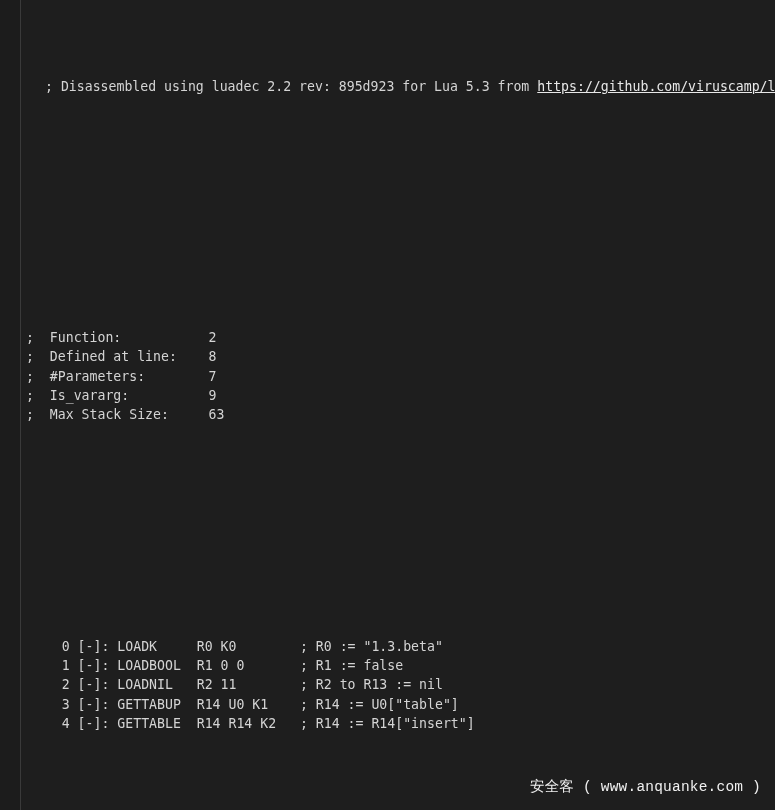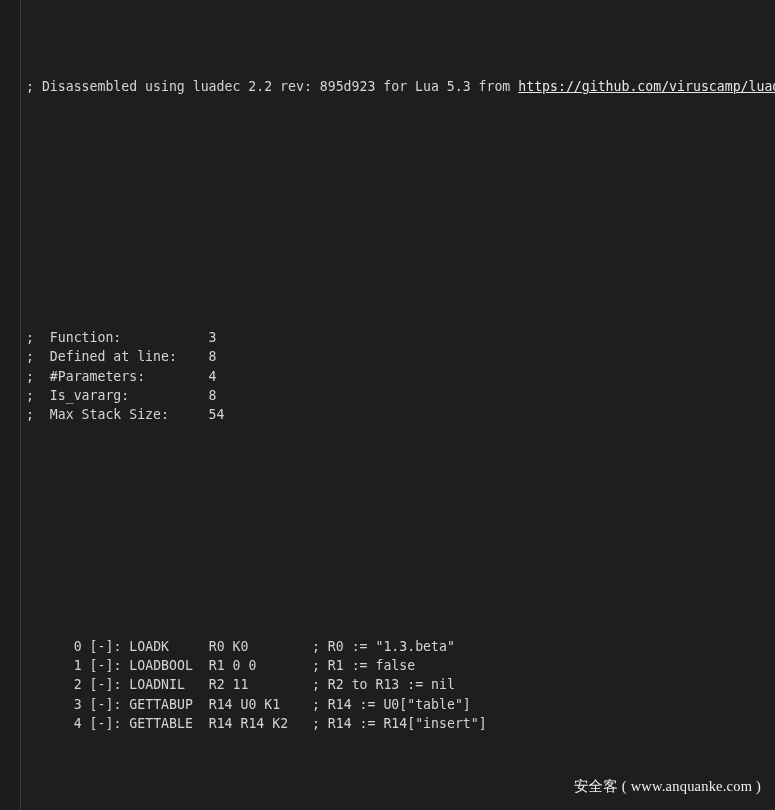--- a/index.html
+++ b/index.html
@@ -38,59 +38,59 @@
     white-space: pre;
     letter-spacing: 0px;
   }
 
   .line {
     height: 19.3px;
     white-space: pre;
   }
   .blank { height: 19.3px; }
 
-  .semi { color: #d4d4d4; }
+  .semi { color: #d4d4d4; margin-left: 19px; }
   .url {
     color: #e8e8e8;
     text-decoration: underline;
   }
 
   
   .hdr { padding-left: 4px; }
 
   
-  .ins { padding-left: 12px; }
+  .ins { padding-left: 0; }
 
   #watermark {
     position: absolute;
     right: 14px;
     bottom: 14px;
     color: #f0f0f0;
-    font-family: Liberation Serif, serif;
+    font-family: Liberation Mono, monospace;
     font-size: 14.5px;
     letter-spacing: 0.2px;
     white-space: nowrap;
   }
 </style>
 </head>
 <body>
 
 <div id="gutter"></div>
 
 <div id="console">
 
   
   <div class="line hdr"><span class="semi">; Disassembled using luadec 2.2 rev: 895d923 for Lua 5.3 from </span><span class="url">https://github.com/viruscamp/luadec</span></div>
 
 
   <div class="blank"></div>
   <div class="blank"></div>
 
   
-  <div id="meta-block"><div class="line hdr">;  Function:           3</div><div class="line hdr">;  Defined at line:    8</div><div class="line hdr">;  #Parameters:        4</div><div class="line hdr">;  Is_vararg:          8</div><div class="line hdr">;  Max Stack Size:     54</div></div>
+  <div id="meta-block"><div class="line hdr">;  Function:           2</div><div class="line hdr">;  Defined at line:    8</div><div class="line hdr">;  #Parameters:        7</div><div class="line hdr">;  Is_vararg:          9</div><div class="line hdr">;  Max Stack Size:     63</div></div>
 
   <div class="blank"></div>
   <div class="blank"></div>
 
   
   <div id="ins-block"><div class="line ins"><span>     0</span> <span>[-]:</span> <span>LOADK</span>     <span>R0 K0</span>        <span>; R0 := "1.3.beta"</span></div><div class="line ins"><span>     1</span> <span>[-]:</span> <span>LOADBOOL</span>  <span>R1 0 0</span>       <span>; R1 := false</span></div><div class="line ins"><span>     2</span> <span>[-]:</span> <span>LOADNIL</span>   <span>R2 11</span>        <span>; R2 to R13 := nil</span></div><div class="line ins"><span>     3</span> <span>[-]:</span> <span>GETTABUP</span>  <span>R14 U0 K1</span>    <span>; R14 := U0["table"]</span></div><div class="line ins"><span>     4</span> <span>[-]:</span> <span>GETTABLE</span>  <span>R14 R14 K2</span>   <span>; R14 := R14["insert"]</span></div></div>
 
 </div>
 
 <div id="watermark">安全客 ( www.anquanke.com )</div>

